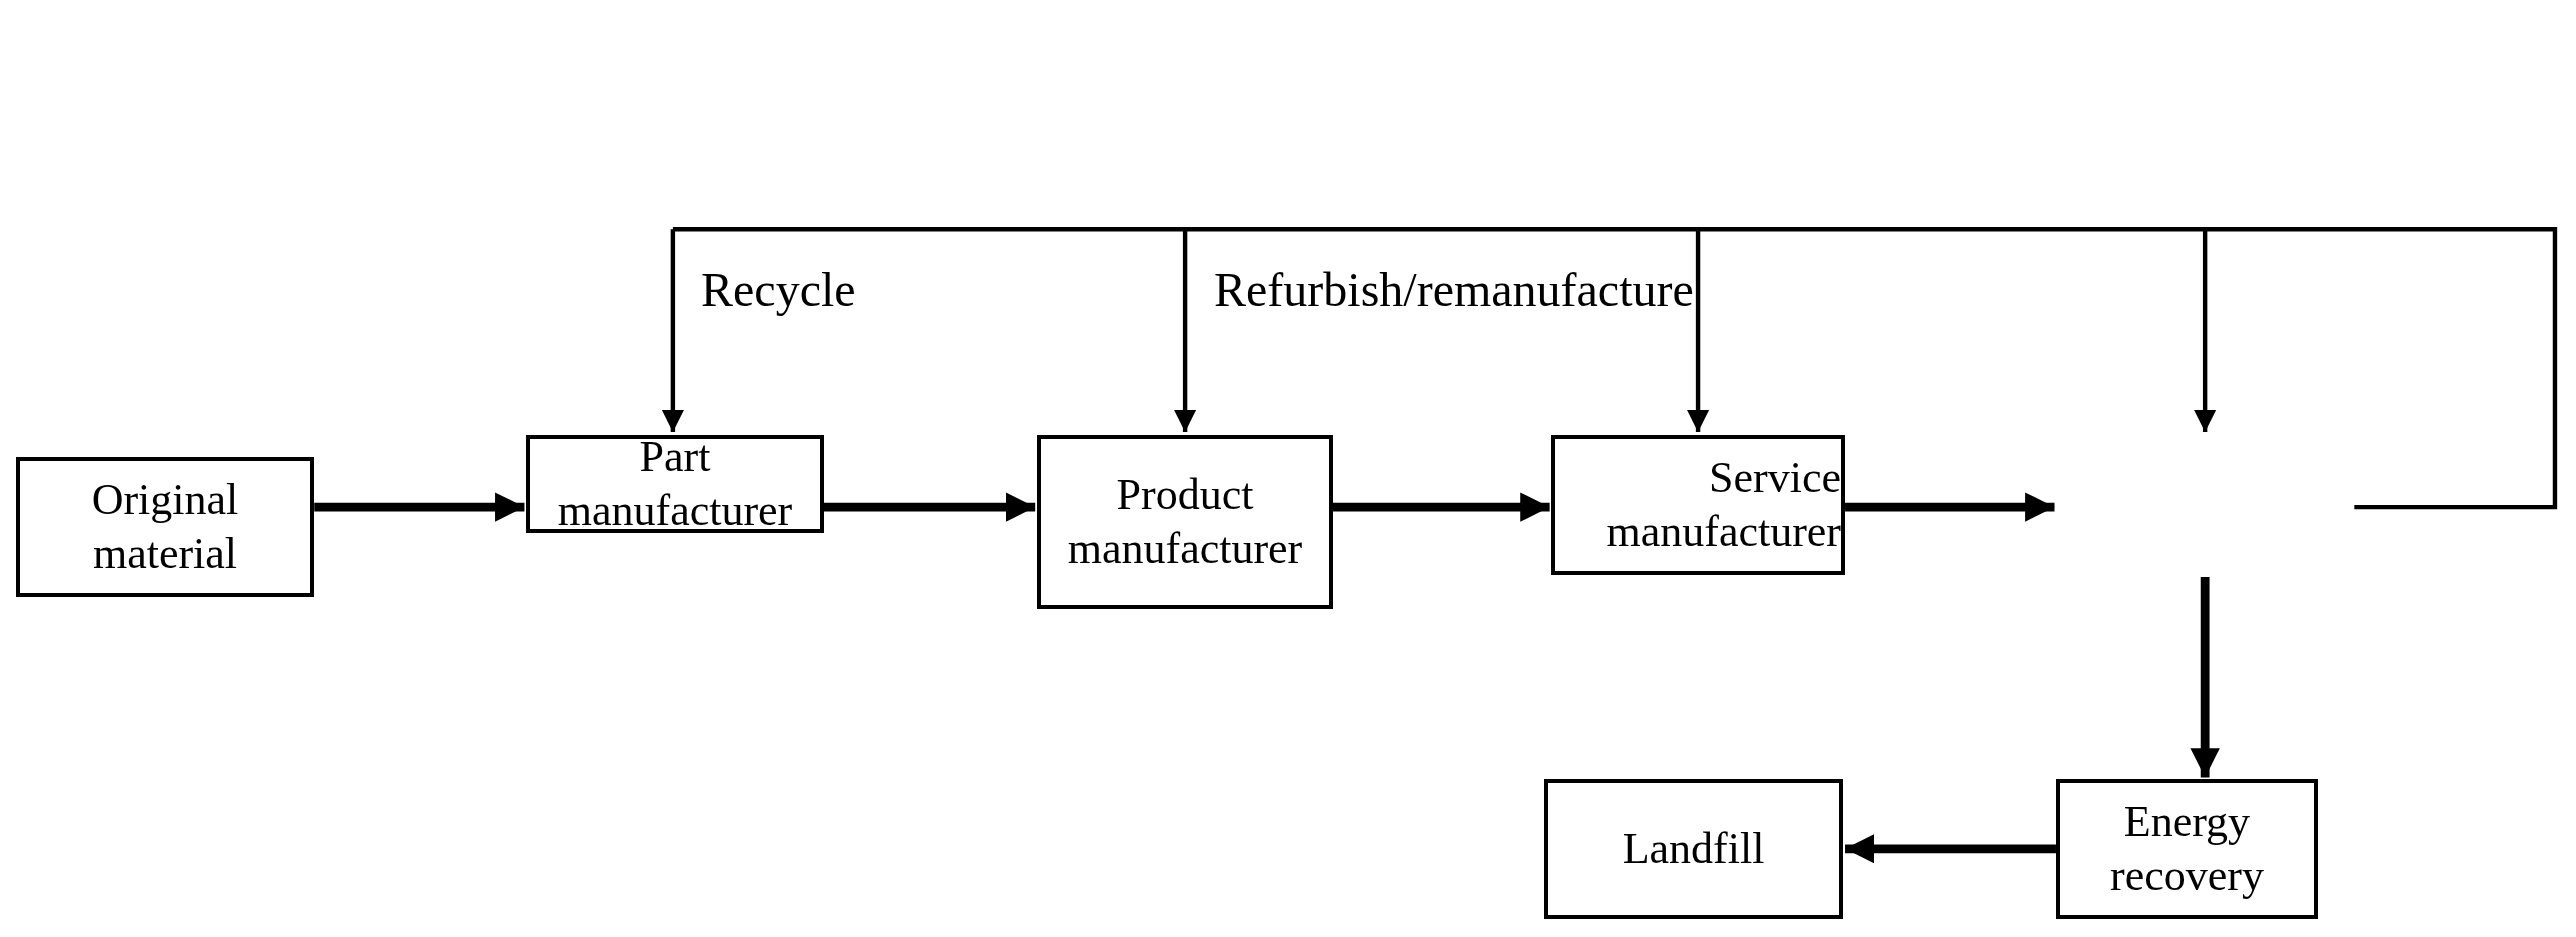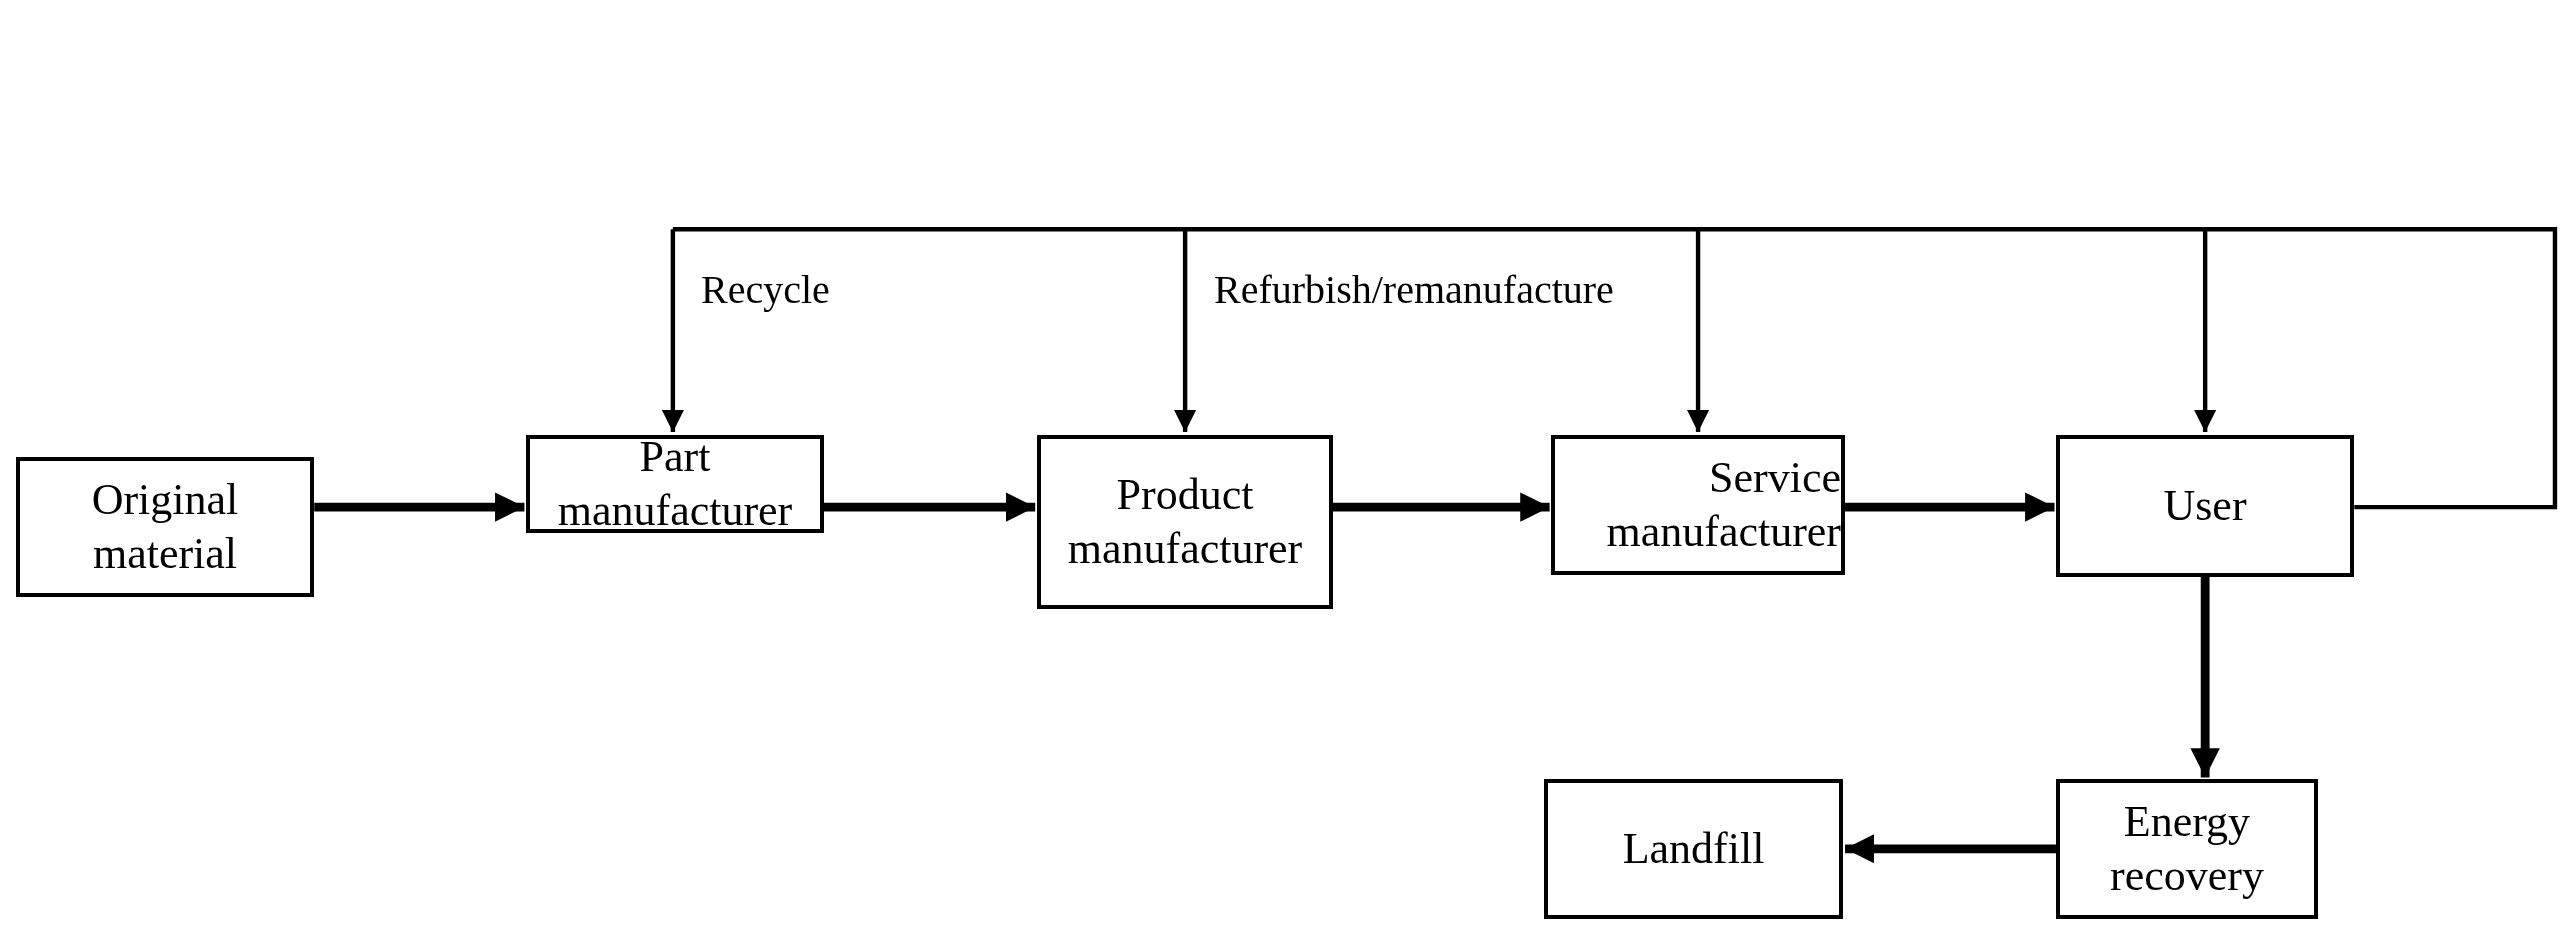--- a/index.html
+++ b/index.html
@@ -28,21 +28,21 @@
   }
   .n-original {left:16px;  top:457px; width:298px; height:140px;}
   .n-part     {left:526px; top:435px; width:298px; height:98px;}
   .n-product  {left:1037px;top:435px; width:296px; height:174px;}
   .n-service  {left:1551px;top:435px; width:294px; height:140px;text-align:right;}
   .n-user     {left:2056px;top:435px; width:298px; height:142px;}
   .n-energy   {left:2056px;top:779px;width:262px; height:140px;}
   .n-landfill {left:1544px;top:779px;width:299px; height:140px;}
   .edge-label{
     position:absolute;top:263px;
-    font-size:40px;line-height:53px;white-space:nowrap;
+    font-size:48px;line-height:53px;white-space:nowrap;
   }
   .l-recycle     {left:701px;}
   .l-refurbish   {left:1214px;}
   .l-reuse       {left:1718px;}
   .l-maintenance {left:2228px;}
 </style>
 </head>
 <body>
 
 <div class="stage">
@@ -78,23 +78,20 @@
   </div>
   <div class="node n-part">
     <span>Part manufacturer</span>
   </div>
   <div class="node n-product">
     <span>Product manufacturer</span>
   </div>
   <div class="node n-service">
     <span>Service manufacturer</span>
   </div>
-  <div class="node n-user">
-    <span>User</span>
-  </div>
   <div class="node n-energy">
     <span>Energy recovery</span>
   </div>
   <div class="node n-landfill">
     <span>Landfill</span>
   </div>
 
   <div class="edge-label l-recycle">Recycle</div>
   <div class="edge-label l-refurbish">Refurbish/remanufacture</div>
 

